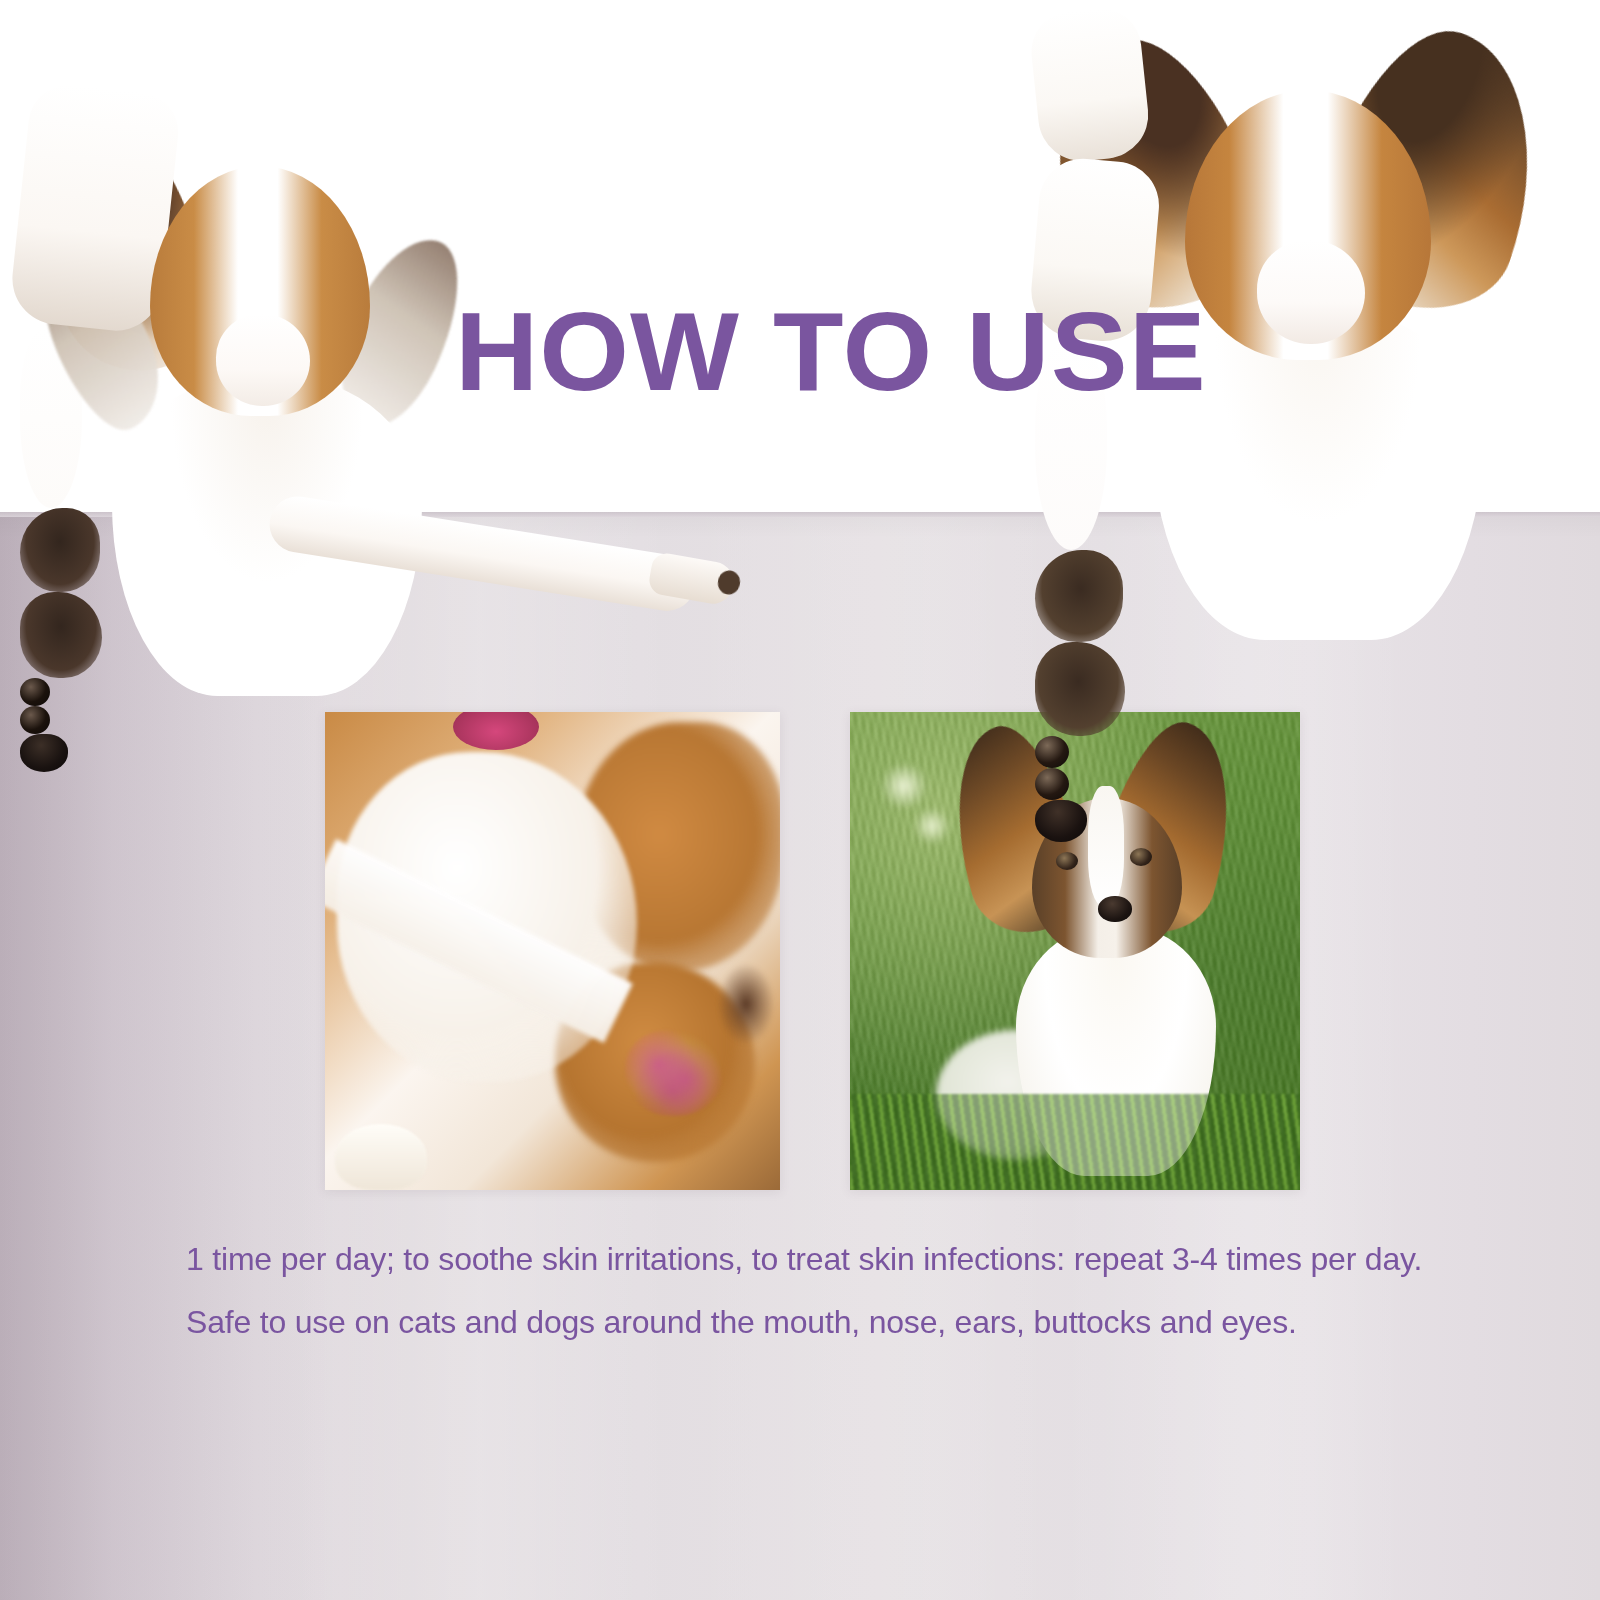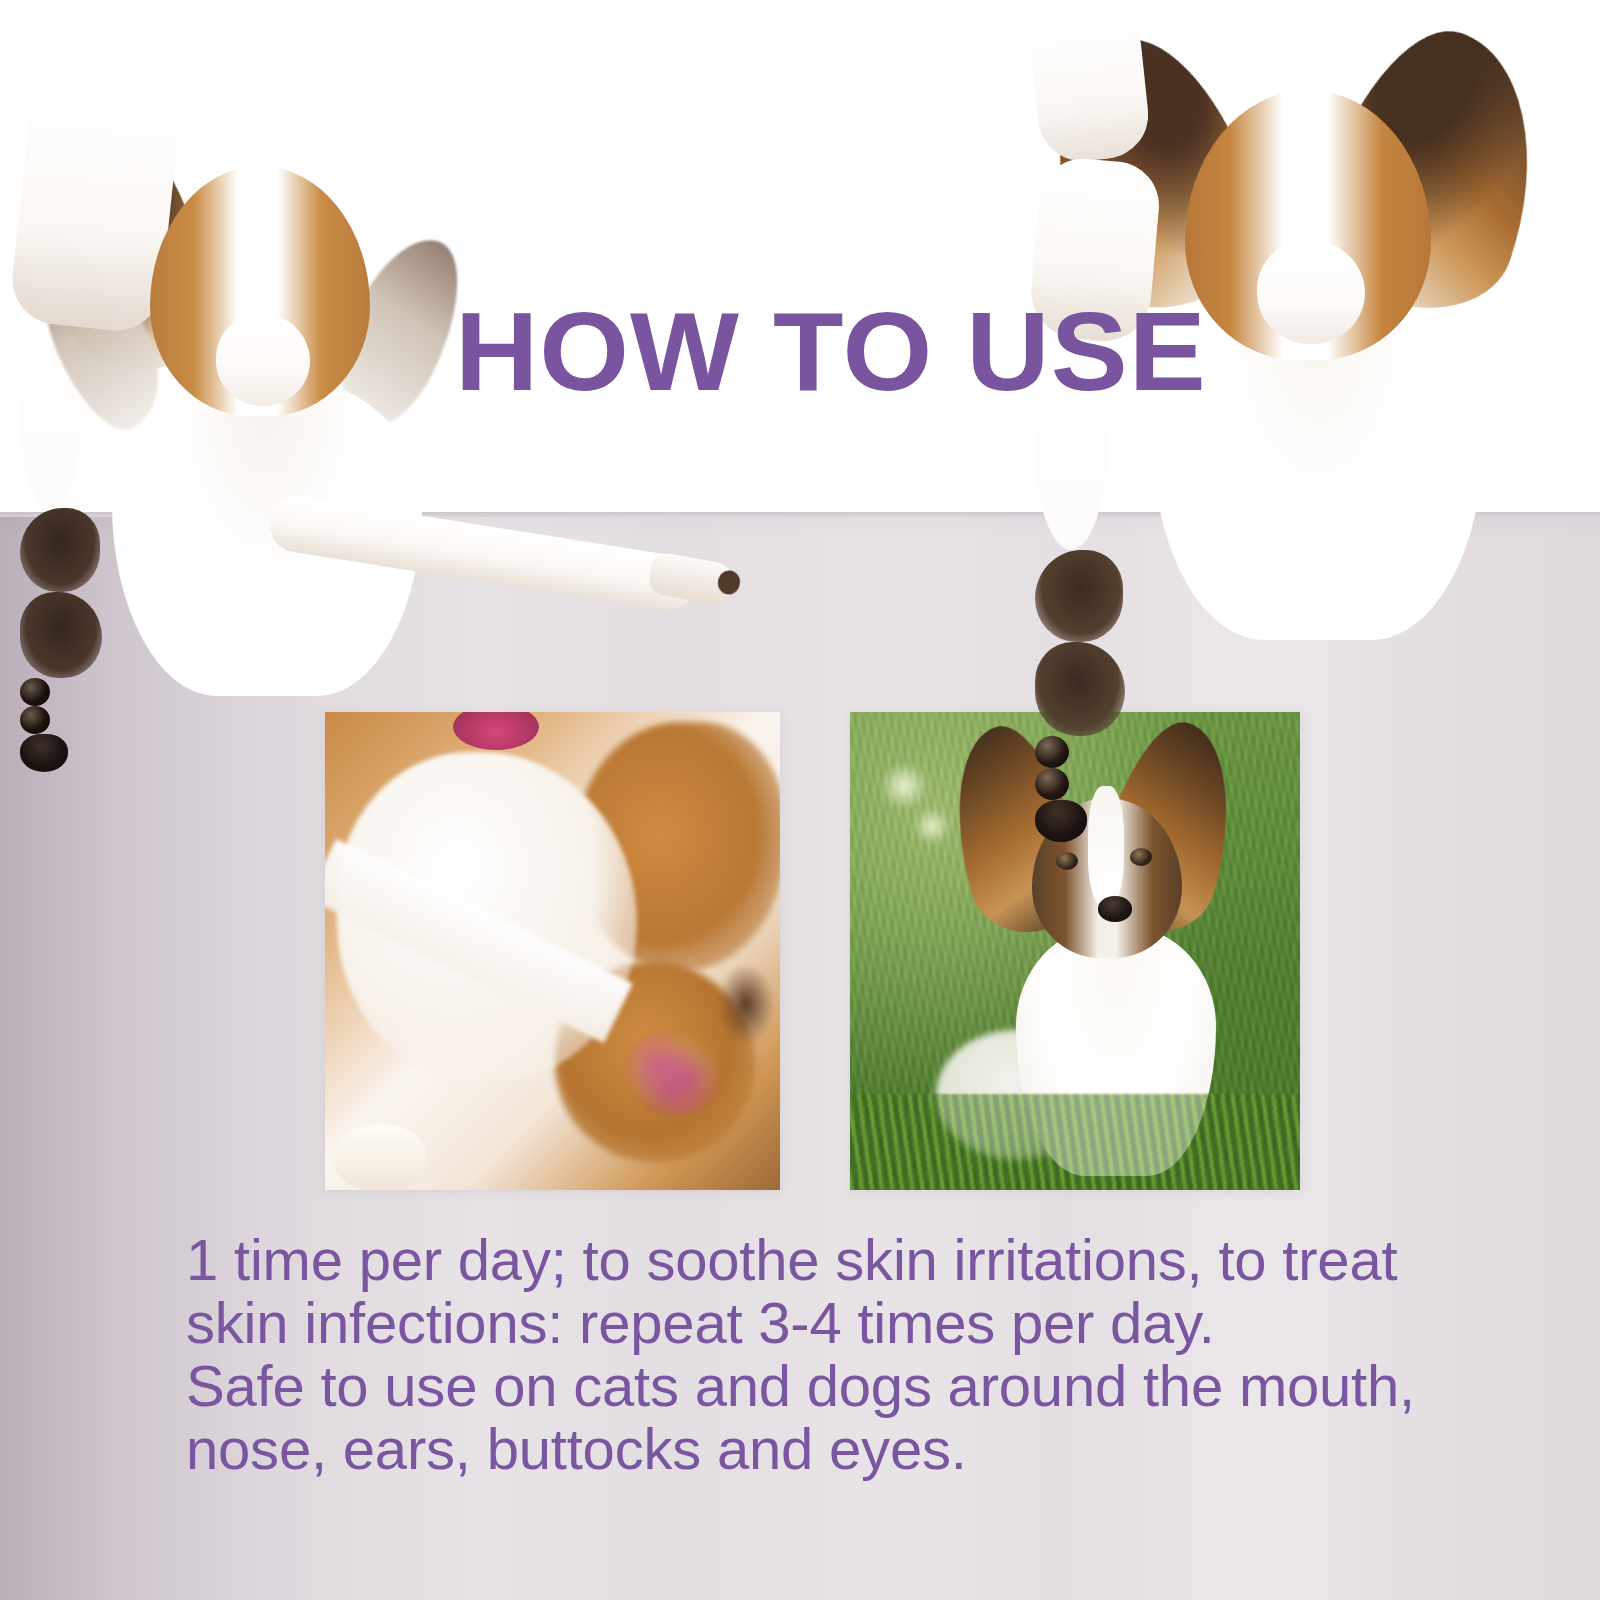--- a/index.html
+++ b/index.html
@@ -350,21 +350,21 @@
     background:
       repeating-linear-gradient(82deg, rgba(120,175,60,.65) 0 4px, rgba(50,95,25,.55) 4px 10px);
     filter:blur(.8px);
   }
 
   
   .body-text{
     position:absolute;left:186px;top:1228px;width:1320px;
     color:#7a55a0;
     font-family:"Liberation Sans","DejaVu Sans",sans-serif;
-    font-size:58px;
+    font-size:32px;
     line-height:63px;
     font-weight:normal;
     letter-spacing:-0.2px;
     z-index:6;
     white-space:pre-wrap;
   }
 </style>
 </head>
 <body>
 

